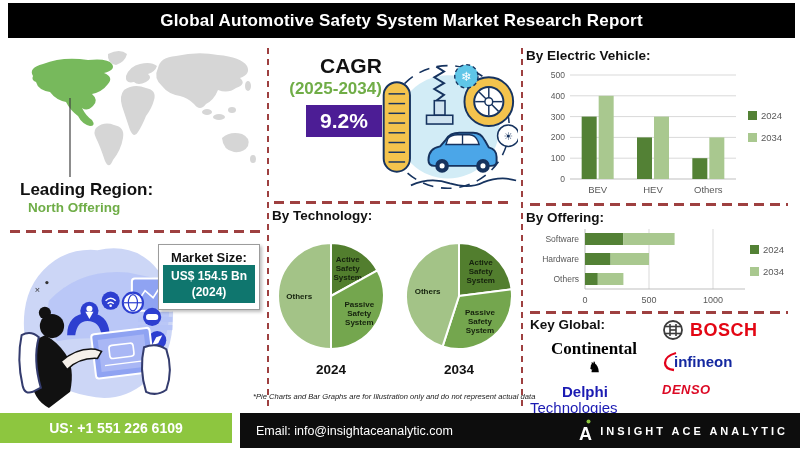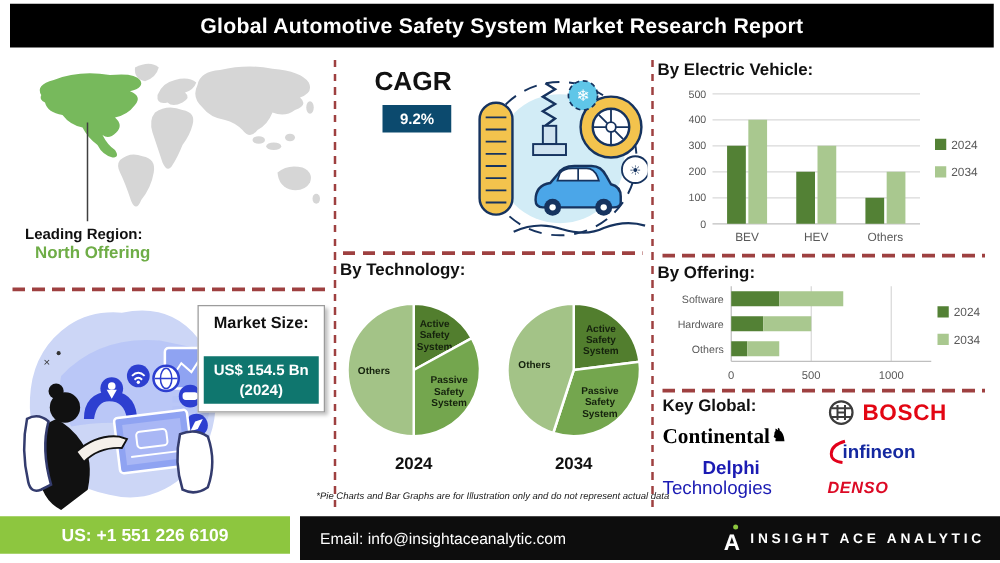--- a/index.html
+++ b/index.html
@@ -13,50 +13,50 @@
 
   
   .vdash { position:absolute; width:2px; background:repeating-linear-gradient(180deg,#9e4040 0 6px,transparent 6px 11px); }
   .hdash { position:absolute; height:3px; background:repeating-linear-gradient(90deg,#9e4040 0 10px,transparent 10px 16px); }
 
   .panel { position:absolute; }
   .panel h3 { font-size:13.5px; font-weight:bold; color:#111; }
 
   
   .lr-label { position:absolute; left:12px; top:134px; line-height:1.2; }
-  .lr-label .t1 { font-size:12px; font-weight:bold; color:#111; }
+  .lr-label .t1 { font-size:17px; font-weight:bold; color:#111; }
   .lr-label .t2 { font-size:13.5px; font-weight:bold; color:#6fad47; margin-left:8px; }
 
   
   .ms-box { position:absolute; right:2px; top:8px; width:102px; background:#fff;
     border:1px solid #9c9c9c; box-shadow:2px 2px 3px rgba(0,0,0,.25); padding:5px 4px 6px; text-align:center; }
-  .ms-label { font-size:13px; font-weight:bold; color:#111; margin-bottom:20px; }
+  .ms-label { font-size:13px; font-weight:bold; color:#111; margin-bottom:0; }
   .ms-badge { background:#0f766e; color:#fff; font-size:12px; font-weight:bold; padding:3px 2px; line-height:1.35; }
 
   
   .cagr-wrap { position:absolute; left:10px; top:8px; }
   .cagr-label { font-size:21px; font-weight:bold; color:#111; }
   .cagr-period { font-size:17px; font-weight:bold; color:#70ad47; margin-top:1px; }
-  .cagr-badge { display:inline-block; background:#0c4a6e; color:#fff; font-size:12px; font-weight:bold;
+  .cagr-badge { display:inline-block; background:#4c1d95; color:#fff; font-size:21px; font-weight:bold;
     padding:4px 14px; margin-top:6px; margin-left:24px; }
   .cagr-illu { position:absolute; right:0; top:6px; }
 
   
   .pies { display:flex; justify-content:space-between; margin-top:16px; padding:0 2px; }
   .pie-wrap { text-align:center; }
   .pie-year { font-size:13.5px; font-weight:bold; color:#111; margin-top:5px; }
   .footnote { position:absolute; left:253px; top:392px; width:300px; font-size:7.6px; font-style:italic; color:#1a1a1a; }
 
   
   .kp-grid { display:flex; margin-top:2px; }
   .kp-col { display:flex; flex-direction:column; }
   .kp-col.c1 { width:128px; margin-left:4px; }
   .kp-col.c2 { width:130px; margin-left:4px; }
   .logo { display:flex; align-items:center; }
-  .logo-continental { font-family:"Liberation Serif", serif; font-weight:bold; font-size:17px; color:#000; margin-top:7px; }
+  .logo-continental { font-family:"Liberation Serif", serif; font-weight:bold; font-size:17px; color:#000; margin-top:7px;flex-direction:column; }
   .logo-continental .horse { font-size:14px; margin-left:1px; }
   .logo-bosch { margin-top:2px; }
   .logo-bosch .bosch-word { color:#e30613; font-weight:bold; font-size:18px; letter-spacing:.5px; margin-left:6px; }
   .logo-infineon { margin-top:9px; }
   .logo-infineon .inf-word { color:#1428a0; font-weight:bold; font-size:15px; margin-left:-4px; }
   .logo-delphi { display:block; color:#1b1bb3; line-height:1.05; margin-top:8px; }
   .logo-delphi .d1 { font-weight:bold; font-size:15px;margin-left:32px; }
   .logo-delphi .d2 { font-size:15px; }
   .logo-denso { color:#dc0a25; font-weight:bold; font-style:italic; font-size:13px; letter-spacing:.5px; margin-top:10px; }
 
@@ -165,20 +165,21 @@
       <div class="ms-badge">
         <span>US$ 154.5 Bn</span><br>
         <span>(2024)</span>
       </div>
     </div>
   </section>
 
   <section class="panel" style="left:272px; top:46px; width:246px; height:154px;text-align:right;">
     <div class="cagr-wrap">
       <div class="cagr-label">CAGR</div>
+      <div class="cagr-period">(2025-2034)</div>
       <div class="cagr-badge">9.2%</div>
     </div>
     <svg class="cagr-illu" width="146" height="146" viewBox="0 0 150 148">
       <circle cx="78" cy="76" r="53" fill="#d2ecf6"></circle>
       <circle cx="78" cy="76" r="63" fill="none" stroke="#16335f" stroke-width="1.6" stroke-dasharray="11 8"></circle>
 
       <rect x="12" y="30" width="27" height="92" rx="13.5" fill="#f3c34d" stroke="#16335f" stroke-width="2"></rect>
       <g stroke="#16335f" stroke-width="1.5">
         <line x1="17" y1="42" x2="34" y2="42"></line>
           <line x1="17" y1="52" x2="34" y2="52"></line>

